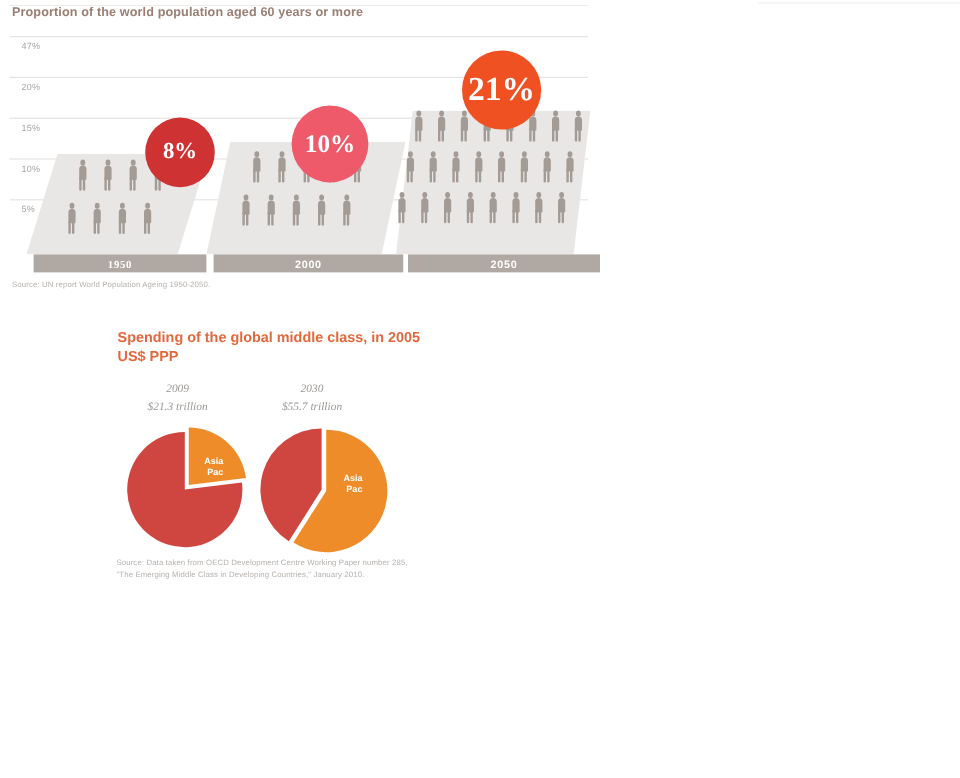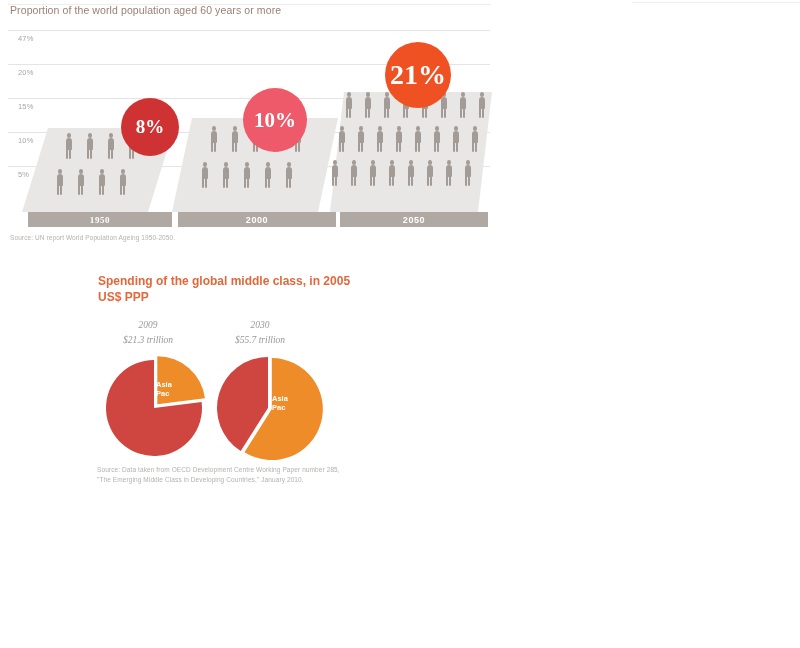--- a/index.html
+++ b/index.html
@@ -24,21 +24,21 @@
     top: 0;
     width: 500px;
     height: 255px;
   }
 
   #pop-title {
     position: absolute;
     left: 10px;
     top: 4px;
     font-size: 10.5px;
-    font-weight: normal;
+    font-weight: bold;
     color: #9a7f72;
     letter-spacing: 0.1px;
     white-space: nowrap;
   }
 
   #grid-area {
     position: absolute;
     left: 8px;
     top: 26px;
     width: 482px;
@@ -173,21 +173,21 @@
     color: #9b9793;
     line-height: 1.55;
   }
   .pie-wrap { position: absolute; }
   .slice-label {
     position: absolute;
     color: #ffffff;
     font-size: 7.5px;
     font-weight: bold;
     line-height: 1.25;
-    text-align: left;
+    text-align: right;
   }
 </style>
 </head>
 <body>
 
 <div id="pop-chart">
 
   <div id="pop-title">Proportion of the world population aged 60 years or more</div>
 
   <div id="grid-area">
@@ -316,21 +316,21 @@
         <div class="legL"></div>
         <div class="legR"></div>
       </div>
       <div class="person" style="left: 284px; top: 162px;">
         <div class="head"></div>
         <div class="body"></div>
         <div class="legL"></div>
         <div class="legR"></div>
       </div>
       <div class="platform" style="left: 330px; top: 92px; width: 162px; height: 120px; clip-path: polygon(14px 0px, 100% 0px, 148px 100%, 0px 100%);"></div>
-      <div class="plat-face" style="left: 340px; top: 212px; width: 148px; height: 15px;">
+      <div class="plat-face" style="left: 340px; top: 212px; width: 160px; height: 15px;">
         <div class="plat-label">2050</div>
       </div>
       <div class="person" style="left: 344px; top: 92px;">
         <div class="head"></div>
         <div class="body"></div>
         <div class="legL"></div>
         <div class="legR"></div>
       </div>
       <div class="person" style="left: 363px; top: 92px;">
         <div class="head"></div>

